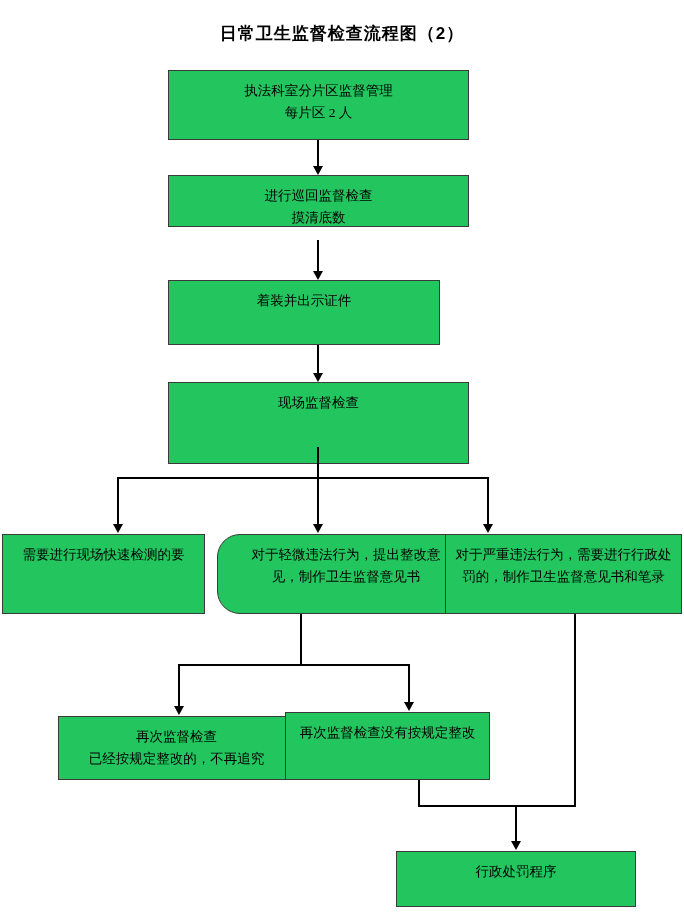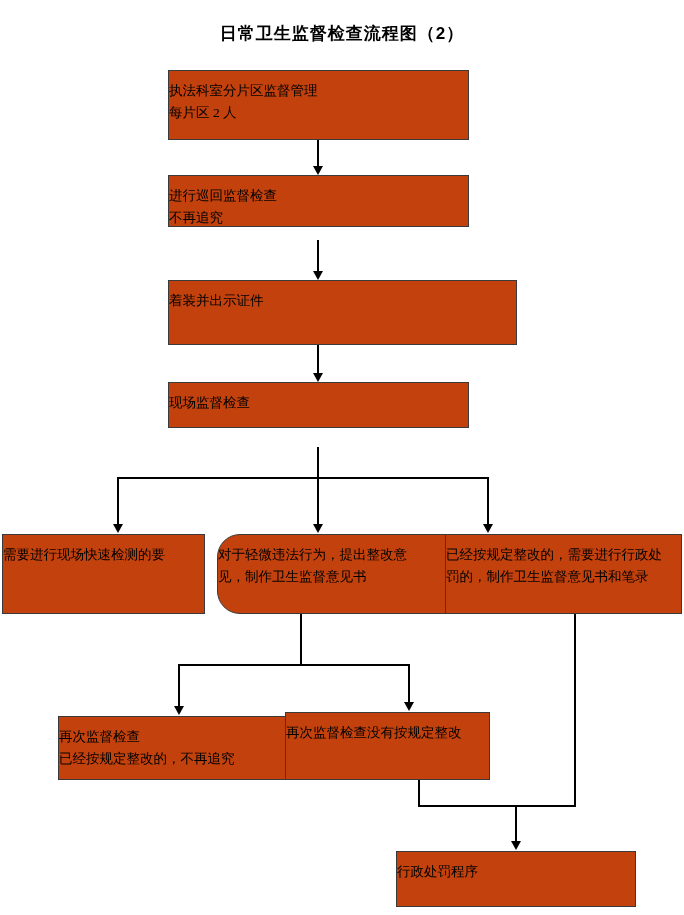--- a/index.html
+++ b/index.html
@@ -25,24 +25,25 @@
     font-size: 17px;
     font-weight: bold;
     letter-spacing: 1px;
     color: #000000;
     font-family: "Liberation Sans", "DejaVu Sans", sans-serif;
   }
   .node {
     position: absolute;
     box-sizing: border-box;
     border: 1px solid #3a3a3a;
-    background: #c2410c;
+    background: #22c55e;
     color: #000000;
     font-size: 13.5px;
     line-height: 1.65;
+    text-align: center;
     padding-top: 9px;
     overflow: hidden;
   }
   .node .line {
     display: block;
     white-space: nowrap;
   }
   
   .vline {
     position: absolute;
@@ -70,42 +71,42 @@
 
   <div id="chart-title">日常卫生监督检查流程图（2）</div>
 
   <div class="node" style="left:168px; top:70px; width:301px; height:70px;">
     <span class="line">执法科室分片区监督管理</span>
     <span class="line">每片区 2 人</span>
   </div>
 
   <div class="node" style="left:168px; top:175px; width:301px; height:52px;">
     <span class="line">进行巡回监督检查</span>
-    <span class="line">不再追究</span>
+    <span class="line">摸清底数</span>
   </div>
 
-  <div class="node" style="left:168px; top:280px; width:349px; height:65px;">
+  <div class="node" style="left:168px; top:280px; width:272px; height:65px;">
     <span class="line">着装并出示证件</span>
   </div>
 
-  <div class="node" style="left:168px; top:382px; width:301px; height:46px;">
+  <div class="node" style="left:168px; top:382px; width:301px; height:82px;">
     <span class="line">现场监督检查</span>
   </div>
 
   <div class="node" style="left:2px; top:534px; width:203px; height:80px;">
     <span class="line">需要进行现场快速检测的要</span>
   </div>
 
   <div class="node" style="left:217px; top:534px; width:258px; height:80px;border-radius:23px;">
     <span class="line">对于轻微违法行为，提出整改意</span>
     <span class="line">见，制作卫生监督意见书</span>
   </div>
 
   <div class="node" style="left:445px; top:534px; width:237px; height:80px;">
-    <span class="line">已经按规定整改的，需要进行行政处</span>
+    <span class="line">对于严重违法行为，需要进行行政处</span>
     <span class="line">罚的，制作卫生监督意见书和笔录</span>
   </div>
 
   <div class="node" style="left:58px; top:716px; width:237px; height:64px;">
     <span class="line">再次监督检查</span>
     <span class="line">已经按规定整改的，不再追究</span>
   </div>
 
   <div class="node" style="left:285px; top:712px; width:205px; height:68px;">
     <span class="line">再次监督检查没有按规定整改</span>

